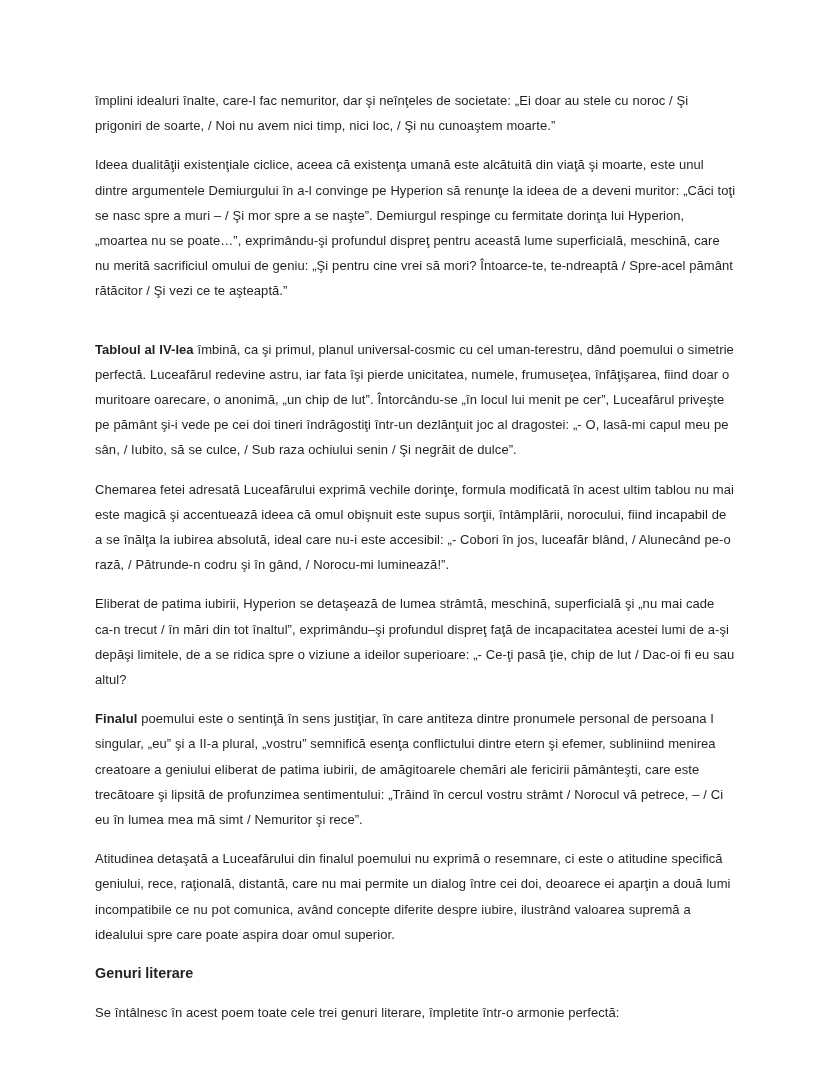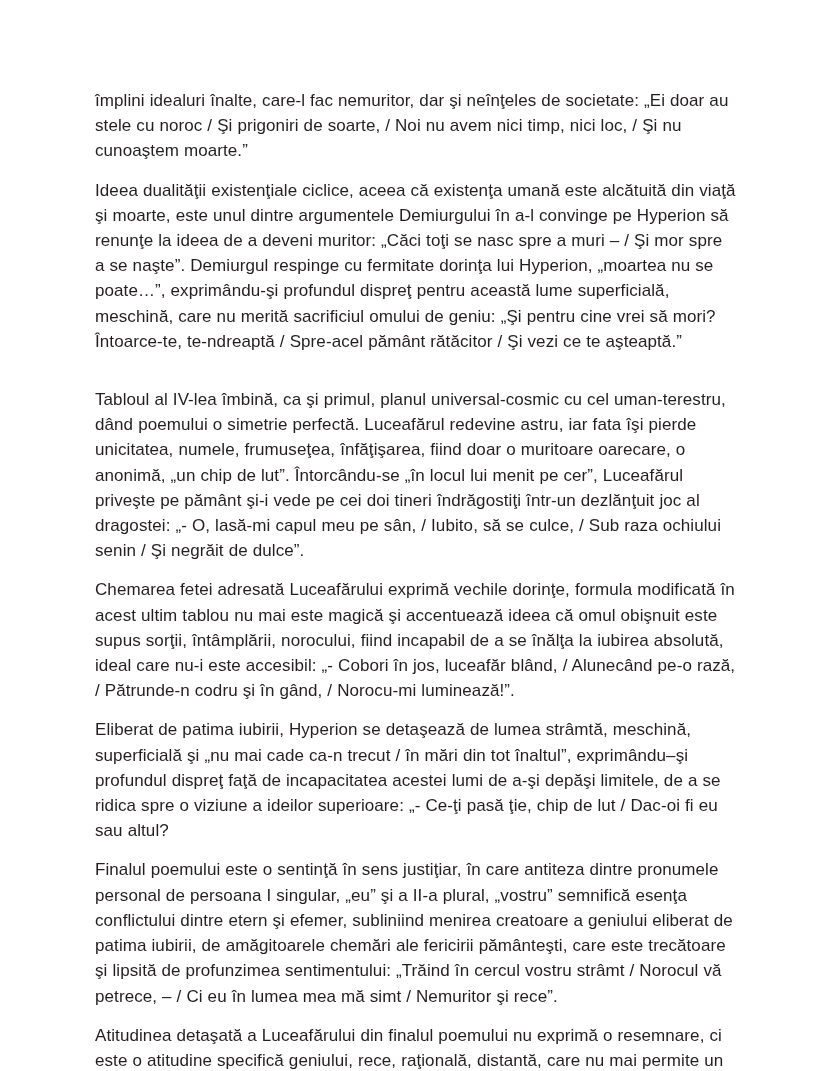--- a/index.html
+++ b/index.html
@@ -19,37 +19,37 @@
     box-sizing: border-box;
     overflow: hidden;
   }
   .content {
     position: absolute;
     left: 95px;
     top: 88px;
     width: 641px;
   }
   .para {
-    font-size: 17px;
+    font-size: 13px;
     line-height: 25.2px;
     color: #231f20;
     text-align: left;
     margin: 0 0 14px 0;
     letter-spacing: 0.005em;
     word-spacing: 0.01em;
     hyphens: none;
   }
   .para:last-child {
     margin-bottom: 0;
   }
   .para.gap-before {
     margin-top: 33px;
   }
   .lead {
-    font-weight: normal;
+    font-weight: bold;
   }
   .heading {
     font-size: 14.4px;
     line-height: 25.2px;
     color: #231f20;
     font-weight: bold;
     margin: 0 0 14px 0;
   }
   .heading.gap-before {
     margin-top: 4px;

